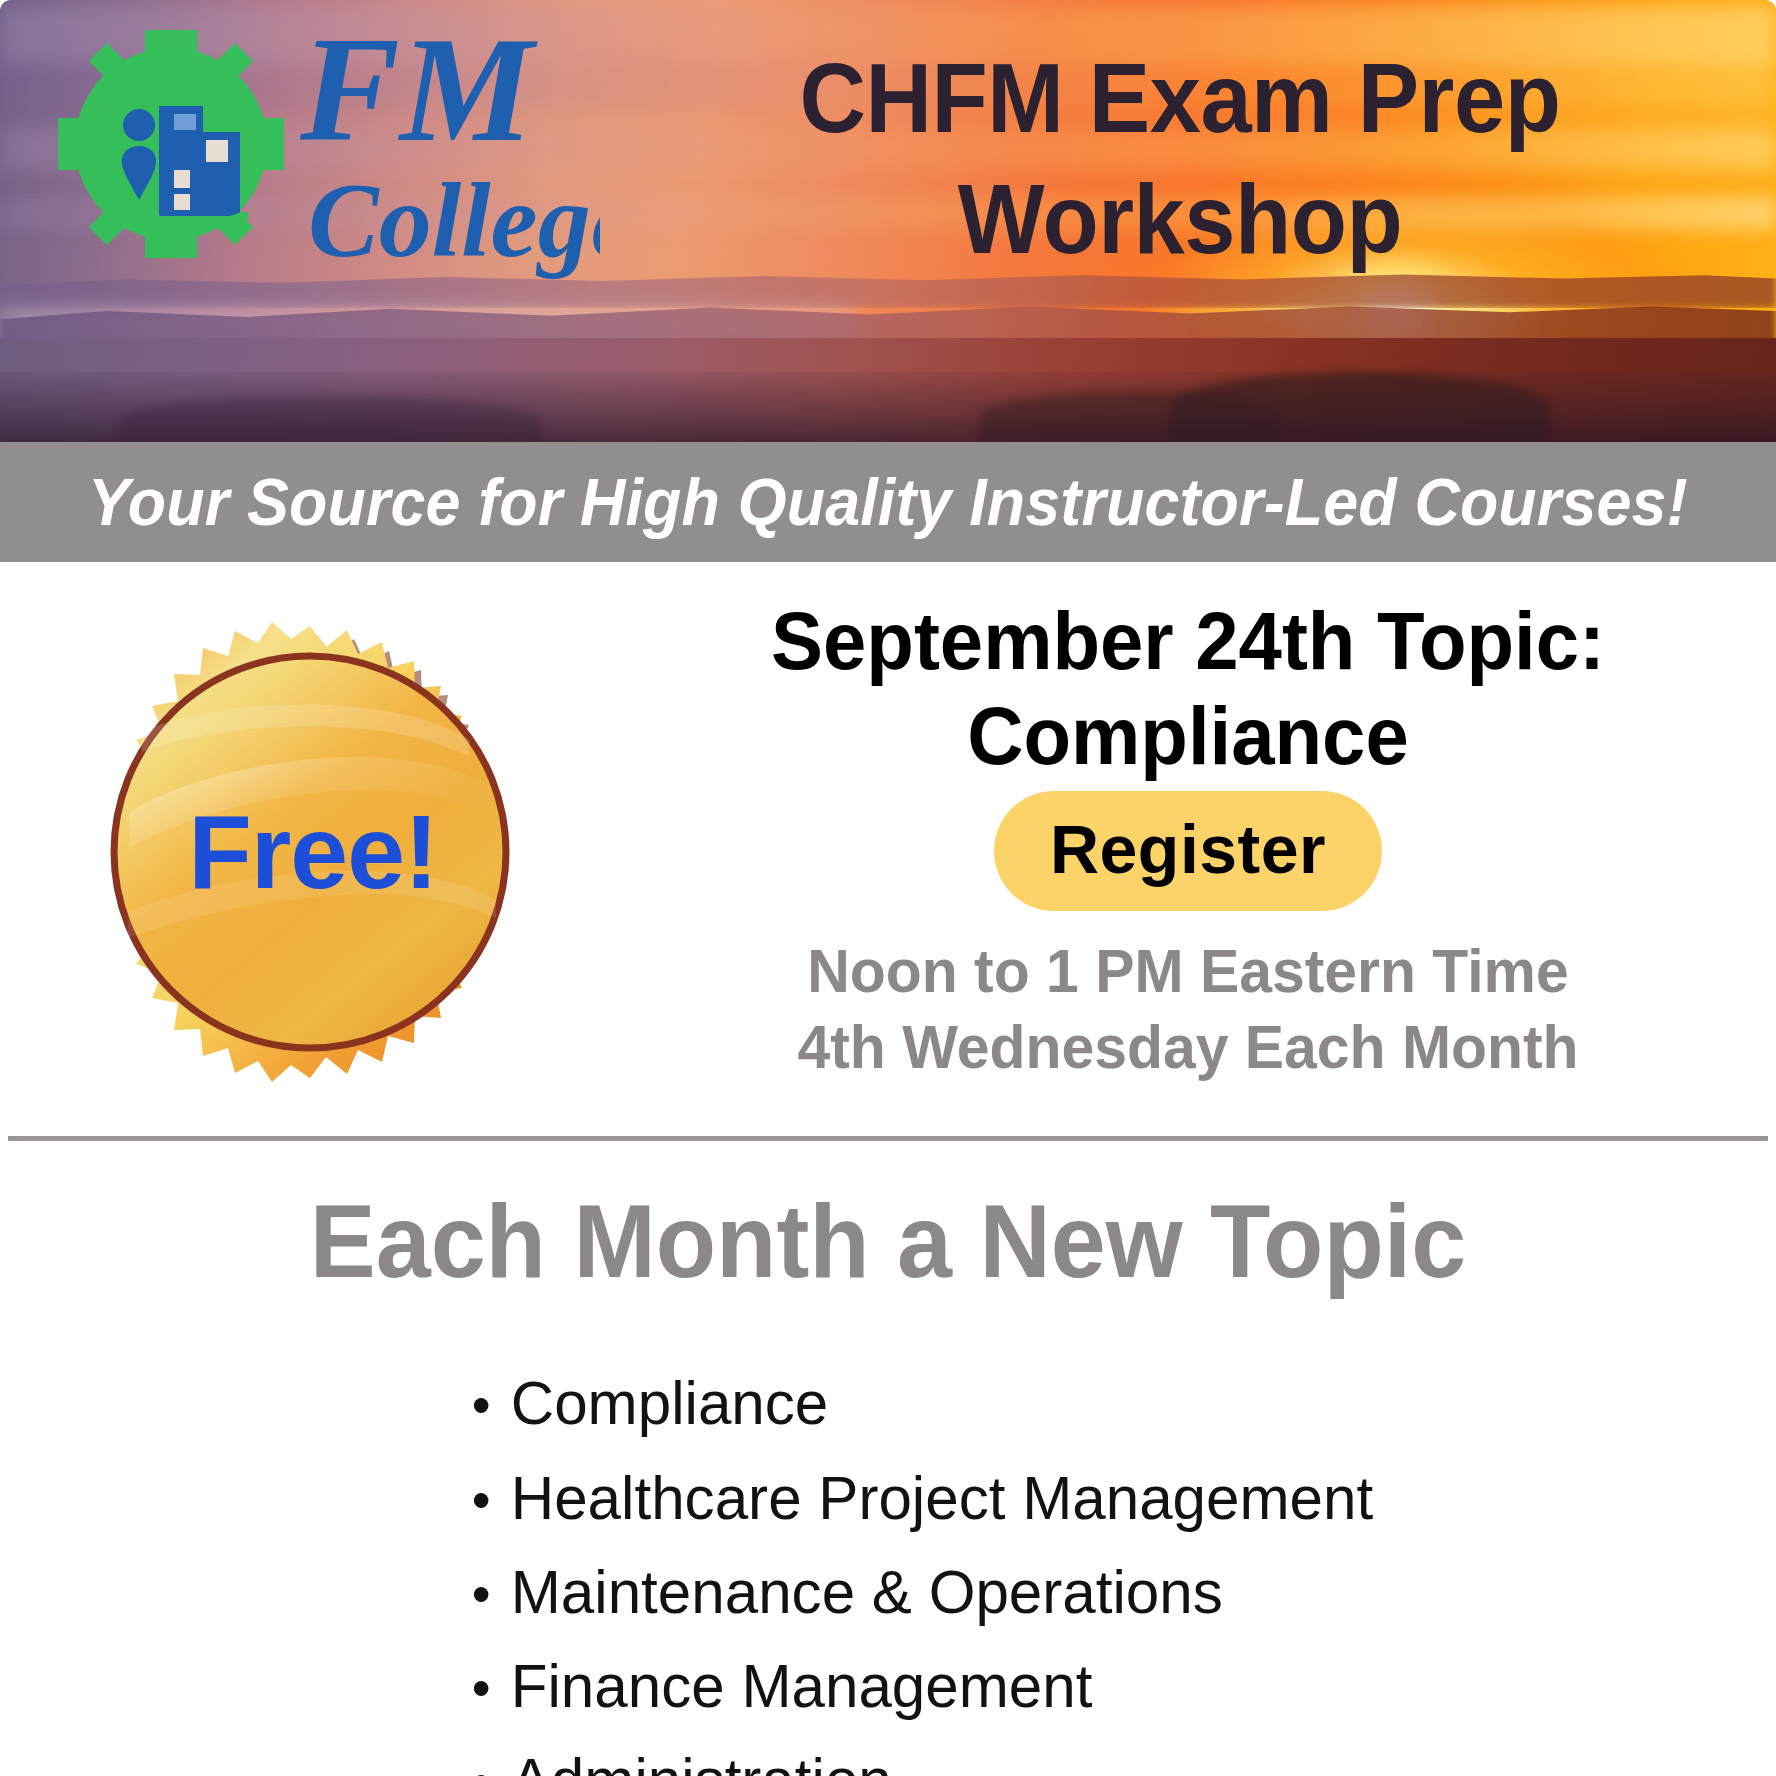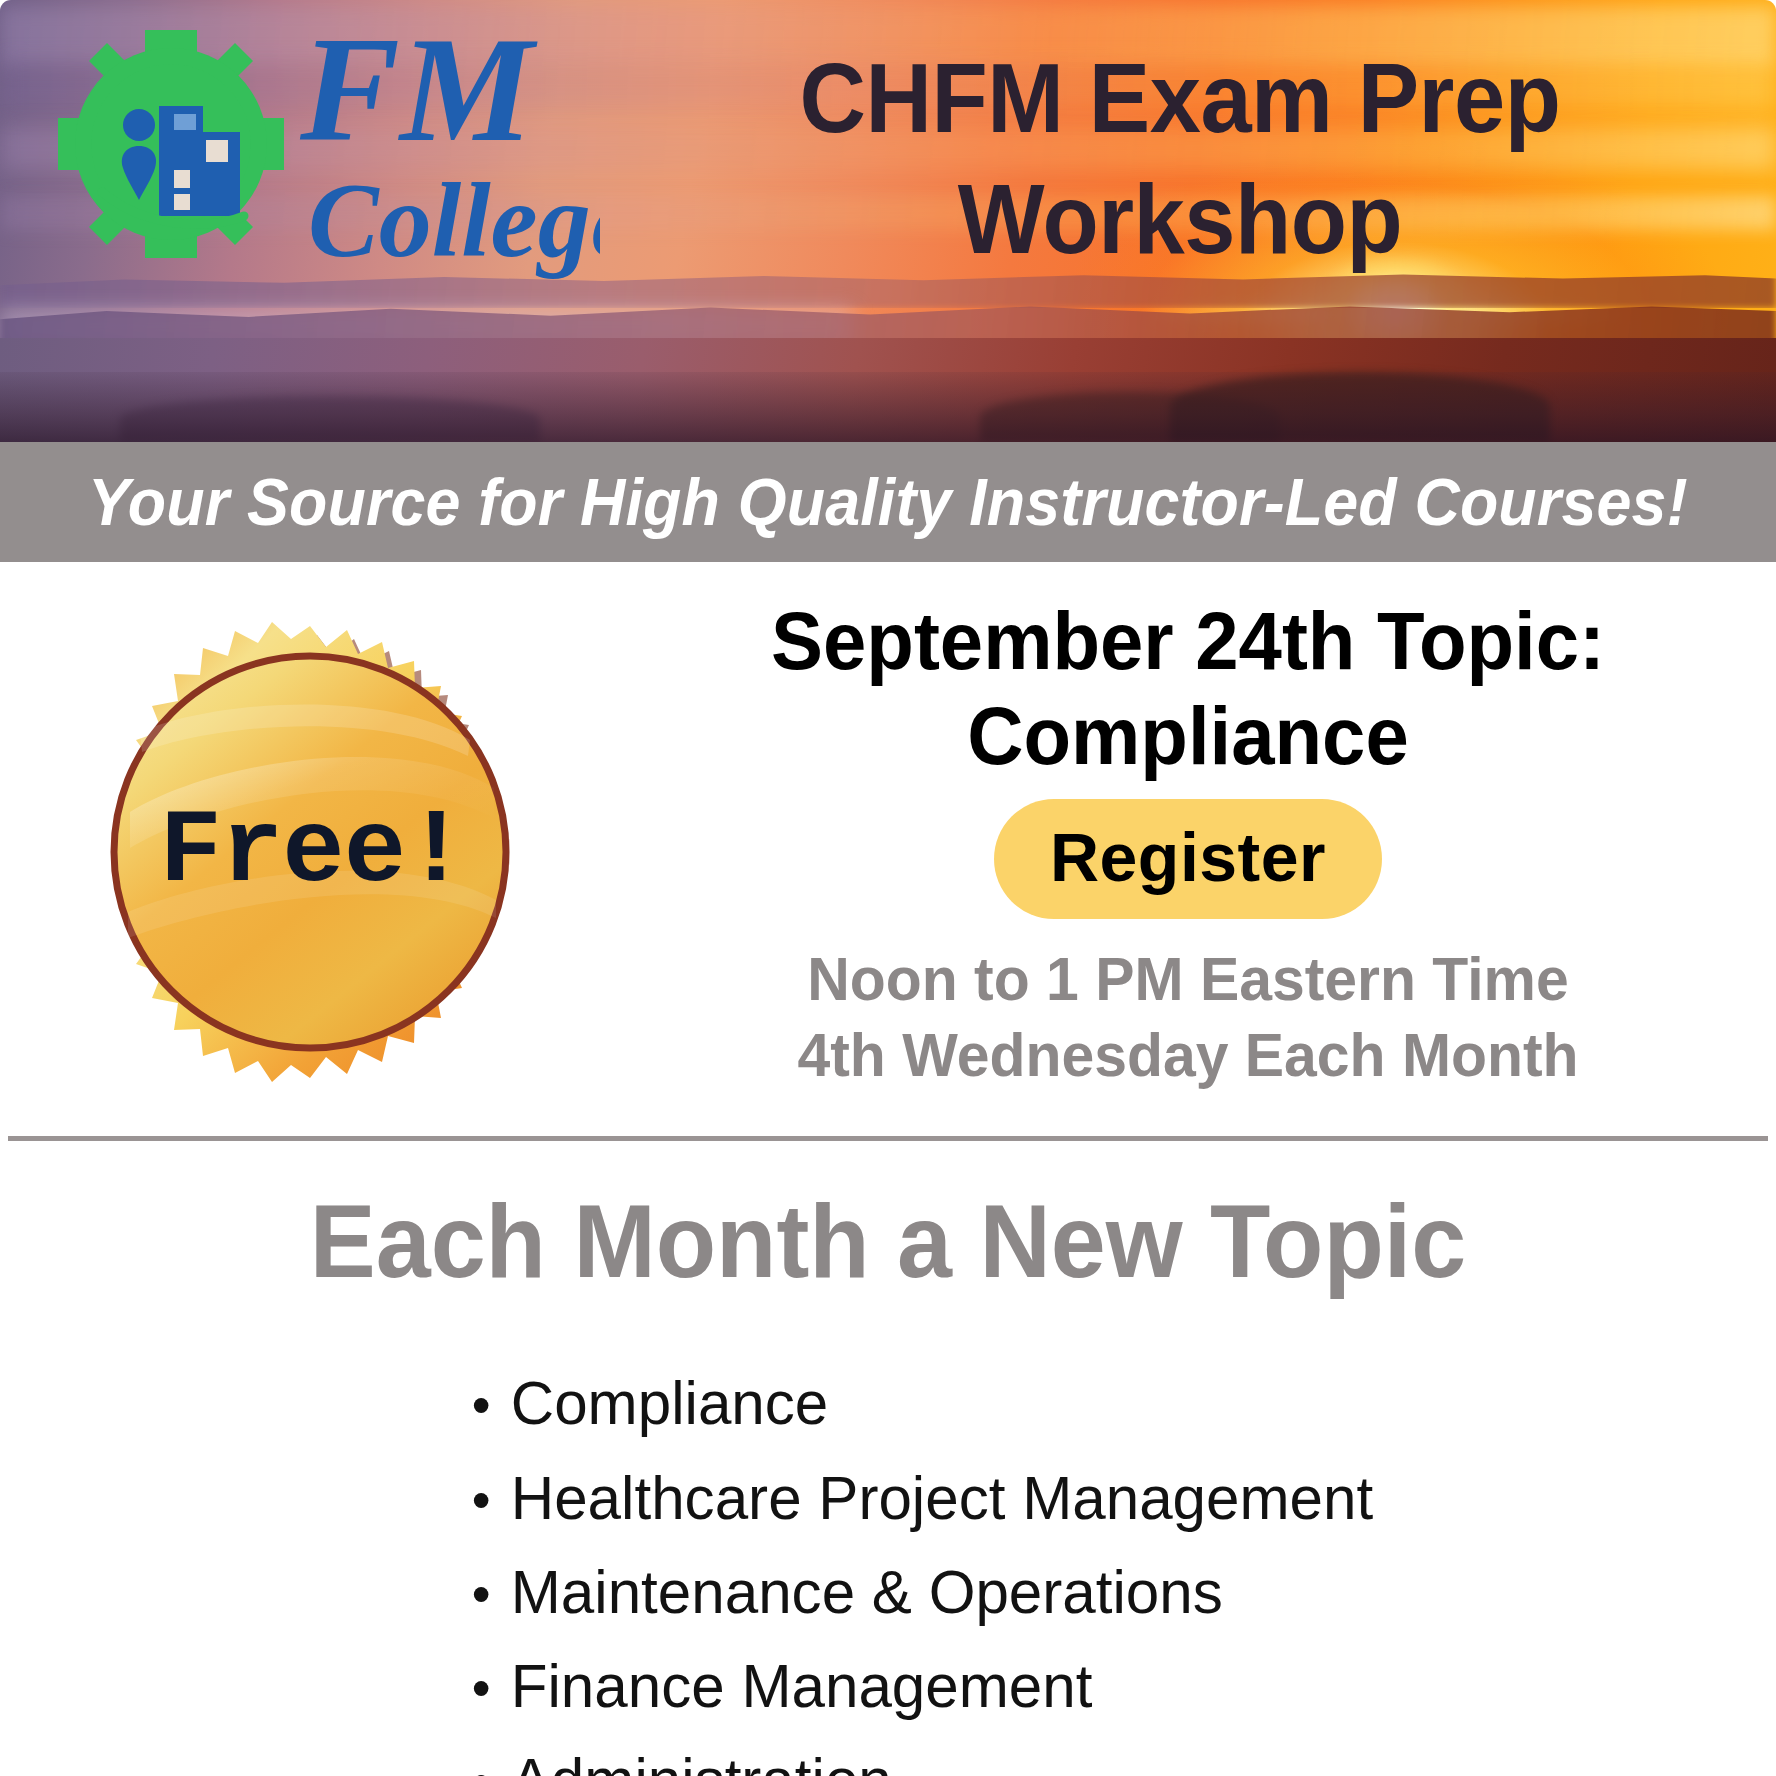--- a/index.html
+++ b/index.html
@@ -284,24 +284,24 @@
     width: 480px; height: 480px;
   }
   .badge-wrap svg { display: block; }
   .badge-label {
     position: absolute;
     left: 0; top: 0;
     width: 480px; height: 480px;
     display: flex;
     align-items: center;
     justify-content: center;
-    font-family: Liberation Mono, monospace;
+    font-family: Liberation Sans, sans-serif;
     font-weight: bold;
     font-size: 104px;
-    color: #0f172a;
+    color: #1d4ed8;
     letter-spacing: -1px;
     padding-left: 6px;
     box-sizing: border-box;
   }
 
   
   .mid-right {
     position: absolute;
     left: 600px; top: 13px;
     width: 1176px;
@@ -312,21 +312,21 @@
     font-family: "Liberation Sans Narrow", "Liberation Sans", sans-serif;
     font-weight: bold;
     font-size: 82px;
     line-height: 1.16;
     color: #000000;
     transform: scaleX(0.95);
     white-space: pre-line;
   }
   .register-btn {
     display: inline-block;
-    margin-top: 16px;
+    margin-top: 8px;
     background: #fbd369;
     color: #000000;
     font-family: "Liberation Sans Narrow", "Liberation Sans", sans-serif;
     font-weight: bold;
     font-size: 68px;
     line-height: 1;
     padding: 24px 56px 28px;
     border: none;
     border-radius: 60px;
     cursor: pointer;

